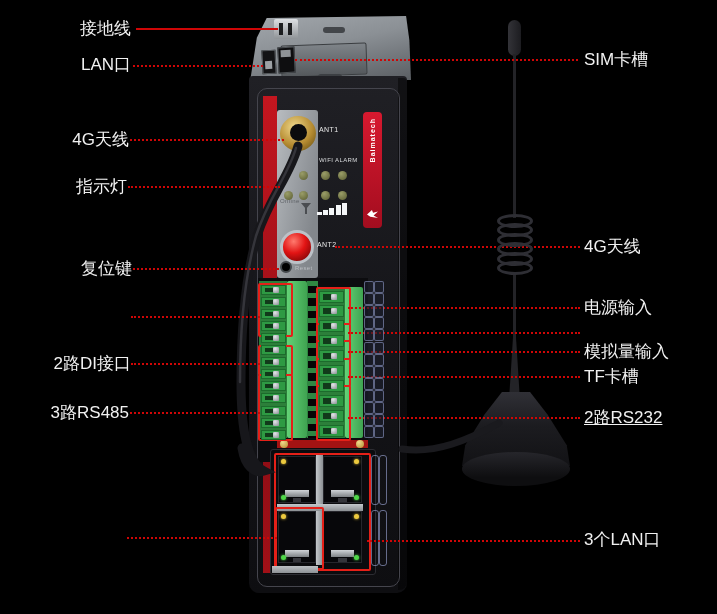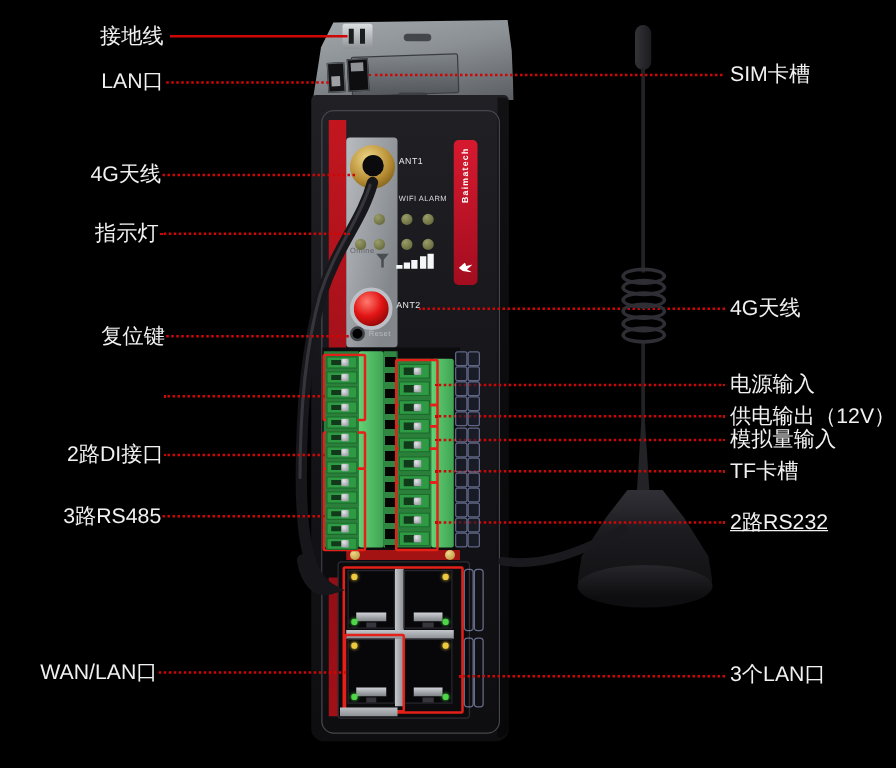--- a/index.html
+++ b/index.html
@@ -204,26 +204,24 @@
   <div class="ldr" style="left:348px;top:417px;width:232px;"></div>
   <div class="ldr" style="left:367px;top:540px;width:213px;"></div>
 
   <div class="lbl l" style="right:586px;top:18px;">接地线</div>
   <div class="lbl l" style="right:586px;top:54px;">LAN口</div>
   <div class="lbl l" style="right:588px;top:129px;">4G天线</div>
   <div class="lbl l" style="right:590px;top:176px;">指示灯</div>
   <div class="lbl l" style="right:585px;top:258px;">复位键</div>
   <div class="lbl l" style="right:586px;top:353px;">2路DI接口</div>
   <div class="lbl l" style="right:588px;top:402px;">3路RS485</div>
-  <div class="lbl l" style="right:591px;top:527px;">WAN/LAN口</div>
 
   <div class="lbl r" style="left:584px;top:49px;">SIM卡槽</div>
   <div class="lbl r" style="left:584px;top:236px;">4G天线</div>
   <div class="lbl r" style="left:584px;top:297px;">电源输入</div>
-  <div class="lbl r" style="left:584px;top:322px;">供电输出（12V）</div>
   <div class="lbl r" style="left:584px;top:341px;">模拟量输入</div>
   <div class="lbl r" style="left:584px;top:366px;">TF卡槽</div>
   <div class="lbl r" style="left:584px;top:407px;text-decoration:underline;">2路RS232</div>
   <div class="lbl r" style="left:584px;top:529px;">3个LAN口</div>
 
 <div class="led" style="left: 299px; top: 171px;"></div>
     <div class="led" style="left: 284px; top: 191px;"></div>
     <div class="led" style="left: 299px; top: 191px;"></div>
     <div class="led" style="left: 321px; top: 171px;"></div>
     <div class="led" style="left: 338px; top: 171px;"></div>

